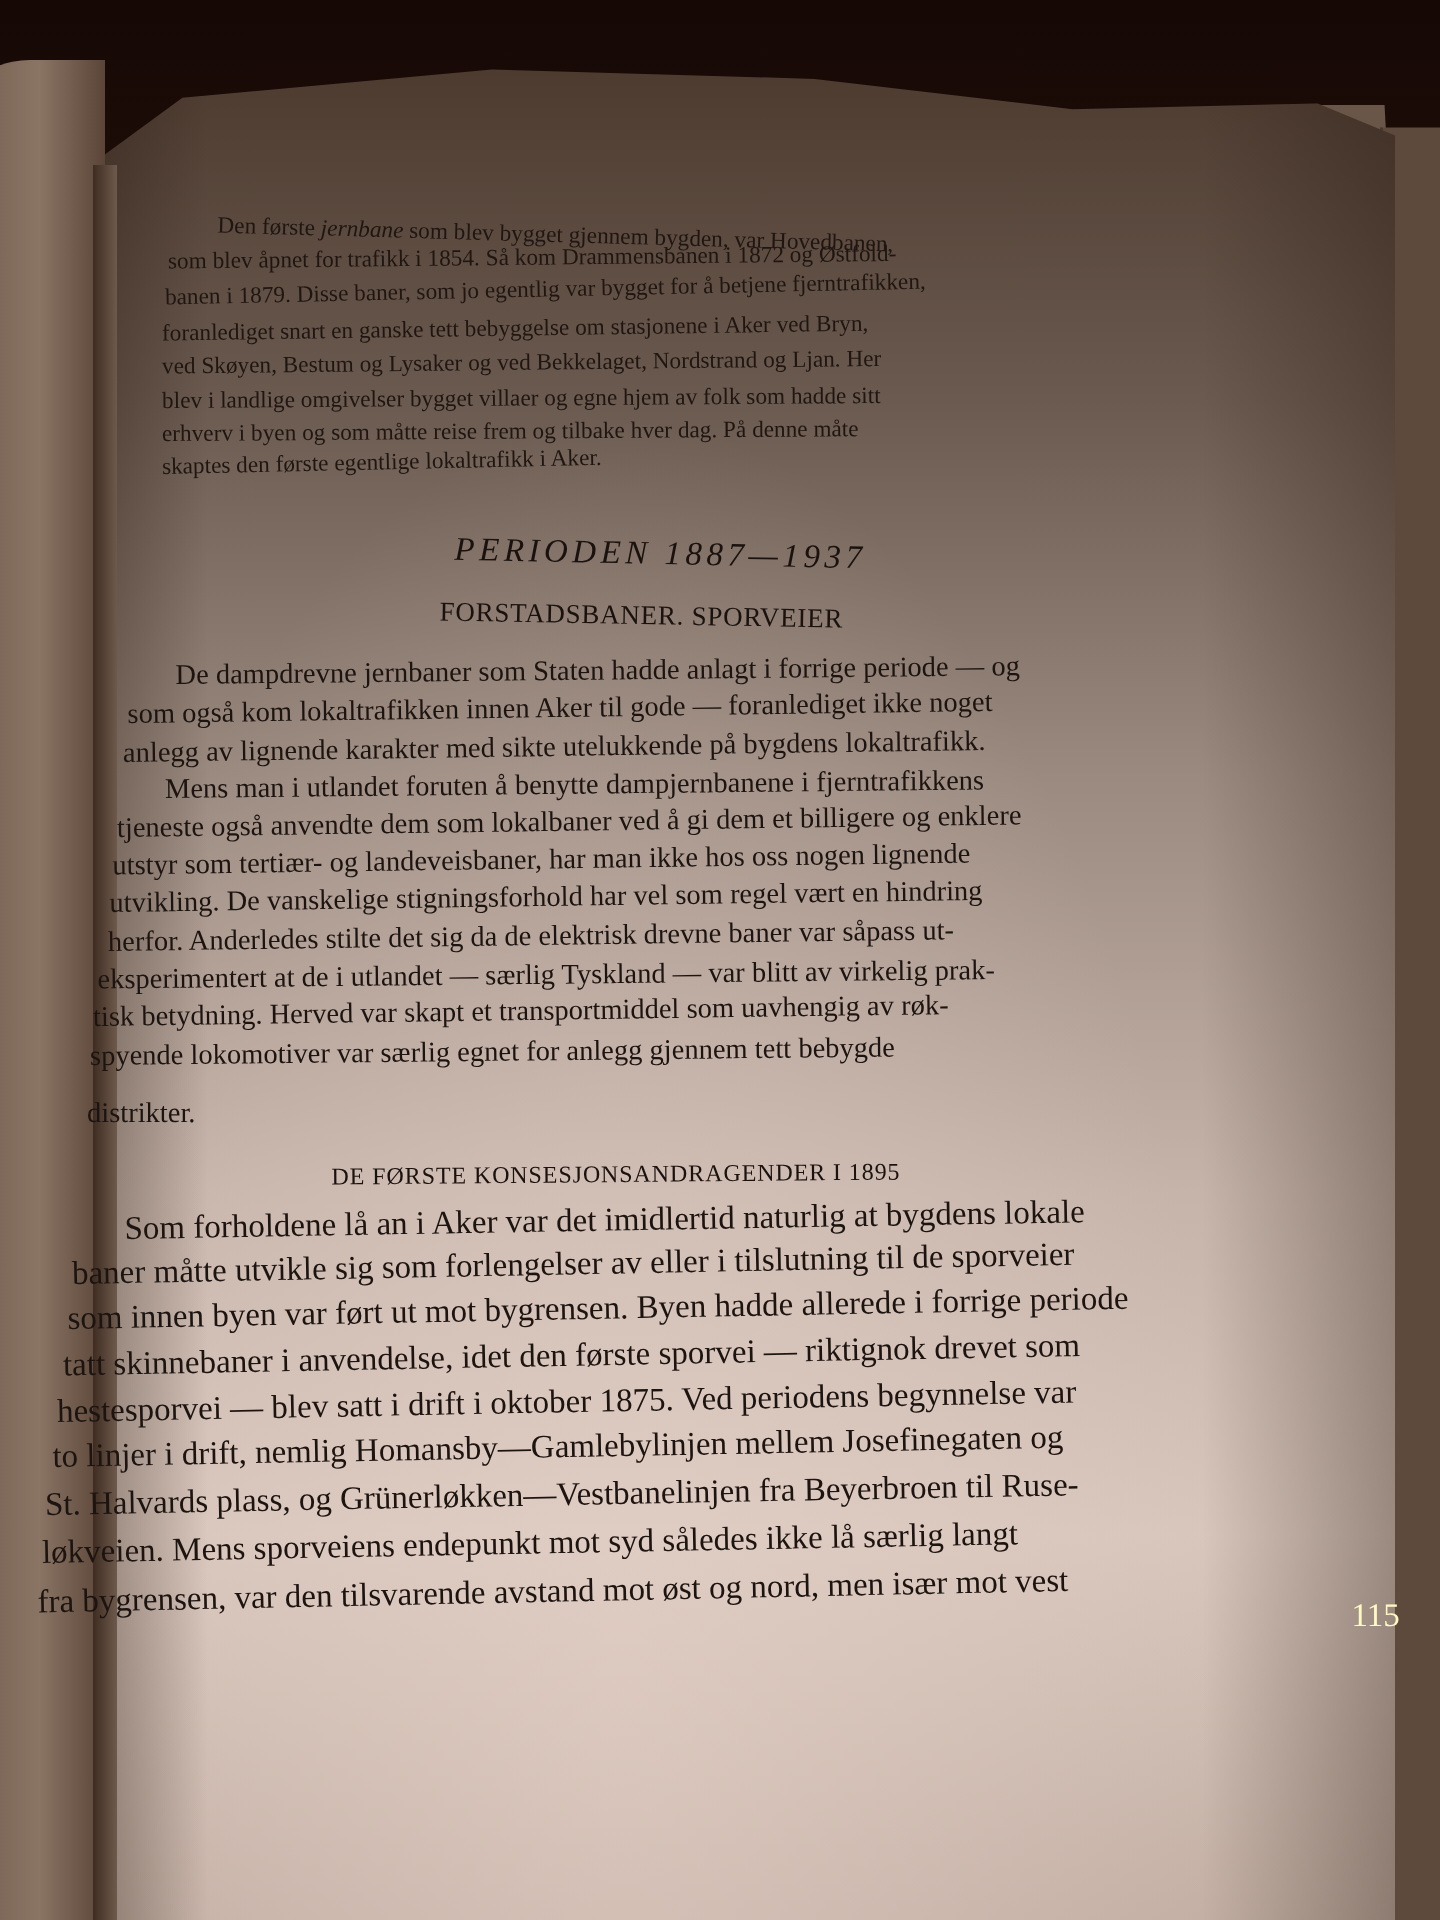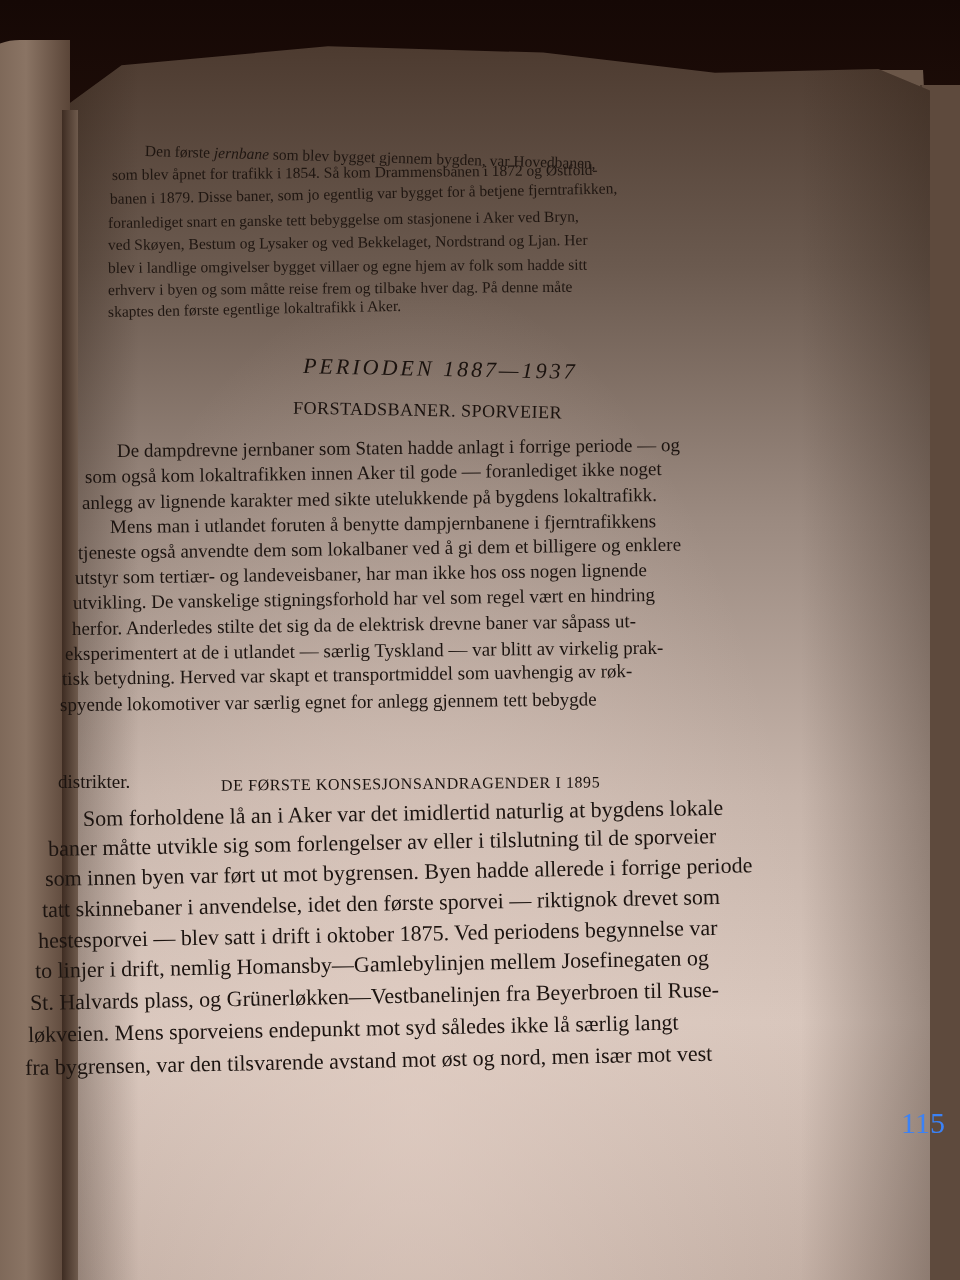--- a/index.html
+++ b/index.html
@@ -55,21 +55,21 @@
       position: absolute; left: 293px; top: 400px; font-size: 18px; letter-spacing: 0.5px;
       transform: rotate(1deg); color: #1a120e;
     }
     .body1 { font-size: 19px; color: #1c1410; }
     .sub-title {
       position: absolute; left: 221px; top: 775px; font-size: 16px; letter-spacing: 0.6px;
       transform: rotate(-0.5deg); color: #1a120e;
     }
     .body2 { font-size: 22px; color: #1c1410; }
     .page-number {
-      position: absolute; left: 901px; top: 1106px; font-size: 30px; color: #3b82f6;
+      position: absolute; left: 901px; top: 1064px; font-size: 22px; color: #fef9c3;
     }
   </style>
 </head>
 <body>
 
 <div class="backdrop"></div>
 <div class="left-page"></div>
 <div class="page-stack-1"></div>
 <div class="page-stack-2"></div>
 <div class="page"></div>
@@ -98,21 +98,21 @@
     <div class="line body1" style="left:85px;top:466px;transform:rotate(-0.8deg);">som også kom lokaltrafikken innen Aker til gode — foranlediget ikke noget</div>
     <div class="line body1" style="left:82px;top:492px;transform:rotate(-0.8deg);">anlegg av lignende karakter med sikte utelukkende på bygdens lokaltrafikk.</div>
     <div class="line body1" style="left:110px;top:516px;transform:rotate(-0.6deg);">Mens man i utlandet foruten å benytte dampjernbanene i fjerntrafikkens</div>
     <div class="line body1" style="left:78px;top:542px;transform:rotate(-0.8deg);">tjeneste også anvendte dem som lokalbaner ved å gi dem et billigere og enklere</div>
     <div class="line body1" style="left:75px;top:567px;transform:rotate(-0.8deg);">utstyr som tertiær- og landeveisbaner, har man ikke hos oss nogen lignende</div>
     <div class="line body1" style="left:73px;top:592px;transform:rotate(-0.8deg);">utvikling.  De vanskelige stigningsforhold har vel som regel vært en hindring</div>
     <div class="line body1" style="left:72px;top:618px;transform:rotate(-0.8deg);">herfor.  Anderledes stilte det sig da de elektrisk drevne baner var såpass ut-</div>
     <div class="line body1" style="left:65px;top:643px;transform:rotate(-0.6deg);">eksperimentert at de i utlandet — særlig Tyskland — var blitt av virkelig prak-</div>
     <div class="line body1" style="left:62px;top:668px;transform:rotate(-0.8deg);">tisk betydning.  Herved var skapt et transportmiddel som uavhengig av røk-</div>
     <div class="line body1" style="left:60px;top:694px;transform:rotate(-0.6deg);">spyende lokomotiver var særlig egnet for anlegg gjennem tett bebygde</div>
-    <div class="line body1" style="left:58px;top:771px;">distrikter.</div>
+    <div class="line body1" style="left:58px;top:732px;">distrikter.</div>
   </div>
 
   <div class="sub-title">DE FØRSTE KONSESJONSANDRAGENDER I 1895</div>
 
   <div>
     <div class="line body2" style="left:83px;top:806px;transform:rotate(-1deg);">Som forholdene lå an i Aker var det imidlertid naturlig at bygdens lokale</div>
     <div class="line body2" style="left:48px;top:836px;transform:rotate(-1.1deg);">baner måtte utvikle sig som forlengelser av eller i tilslutning til de sporveier</div>
     <div class="line body2" style="left:45px;top:866px;transform:rotate(-1.1deg);">som innen byen var ført ut mot bygrensen.  Byen hadde allerede i forrige periode</div>
     <div class="line body2" style="left:42px;top:897px;transform:rotate(-1.1deg);">tatt skinnebaner i anvendelse, idet den første sporvei — riktignok drevet som</div>
     <div class="line body2" style="left:38px;top:928px;transform:rotate(-1.1deg);">hestesporvei — blev satt i drift i oktober 1875.  Ved periodens begynnelse var</div>

